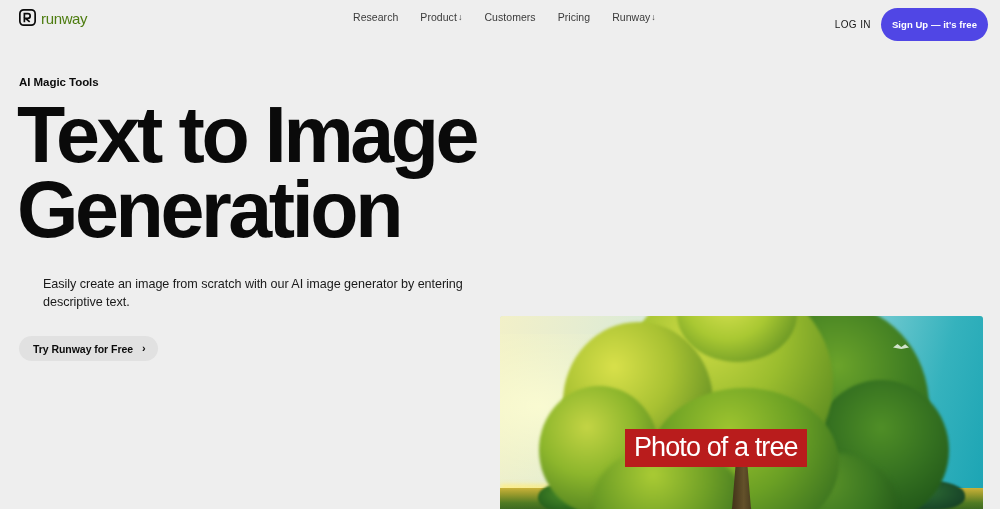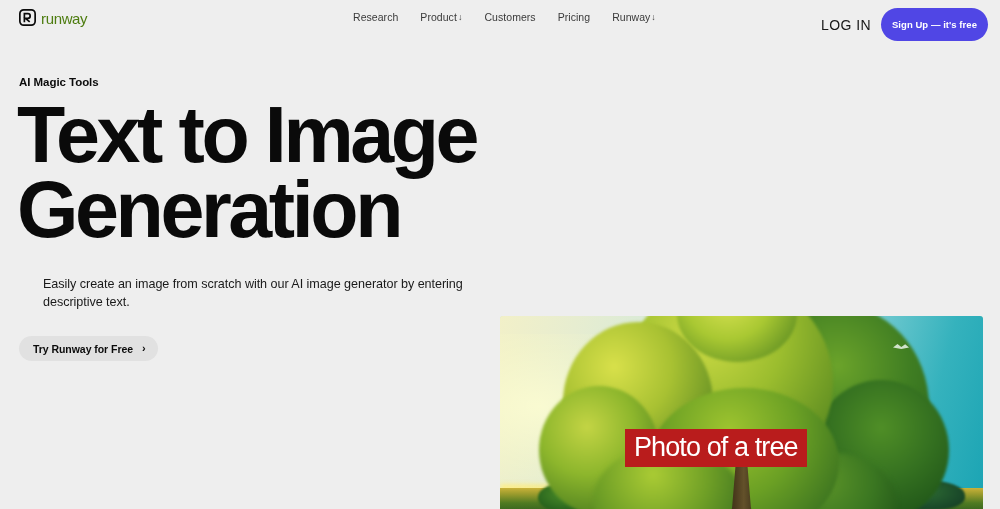--- a/index.html
+++ b/index.html
@@ -78,21 +78,21 @@
 
   .header-actions {
     position: absolute;
     right: 12px;
     top: 8px;
     display: flex;
     align-items: center;
     gap: 10px;
   }
   .login-link {
-    font-size: 14px;
+    font-size: 10px;
     font-weight: 500;
     letter-spacing: 0.4px;
     color: #171717;
     text-decoration: none;
     cursor: pointer;
     line-height: 1;
   }
   .signup-btn {
     background: #5046e5;
     color: #ffffff;

